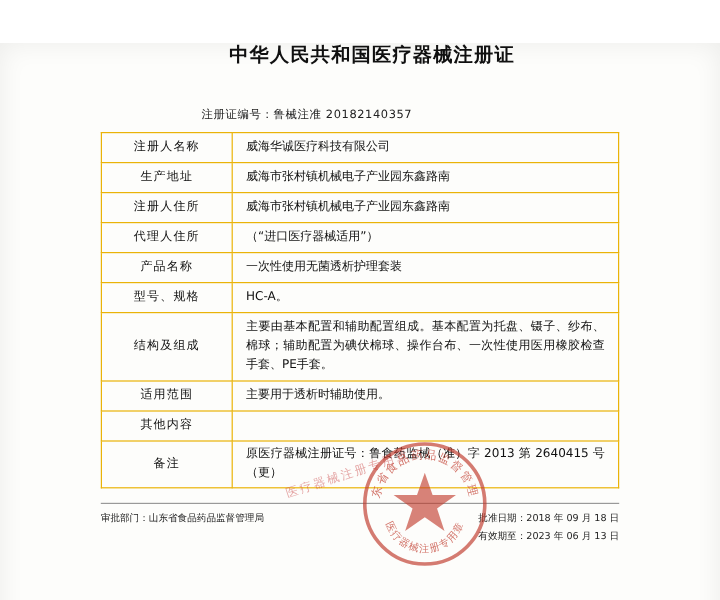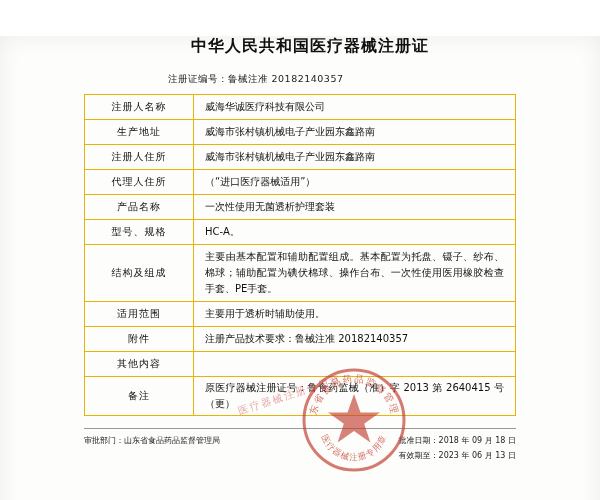--- a/index.html
+++ b/index.html
@@ -26,21 +26,21 @@
     text-align: center;
     font-size: 16px;
     font-weight: bold;
     letter-spacing: 1px;
     color: #111;
     margin-top: 36px;
     font-family: "DejaVu Serif", "Liberation Serif", serif;
     margin-left: 20px;
   }
   .cert-no {
-    margin-top: 16px;
+    margin-top: 32px;
     margin-left: 168px;
     font-size: 9.5px;
     color: #222;
     letter-spacing: 0.5px;
   }
   table.cert {
     border-collapse: collapse;
     margin: 8px auto 0 auto;
     width: 432px;
     table-layout: fixed;
@@ -155,24 +155,20 @@
       </tr>
       <tr class="row-struct">
         <td class="label">结构及组成</td>
         <td class="value">
           <div class="struct-text">主要由基本配置和辅助配置组成。基本配置为托盘、镊子、纱布、棉球；辅助配置为碘伏棉球、操作台布、一次性使用医用橡胶检查手套、PE手套。</div>
         </td>
       </tr>
       <tr class="row-h">
         <td class="label">适用范围</td>
         <td class="value">主要用于透析时辅助使用。</td>
-      </tr>
-      <tr class="row-h">
-        <td class="label">附件</td>
-        <td class="value">注册产品技术要求：鲁械注准 20182140357</td>
       </tr>
       <tr class="row-h">
         <td class="label">其他内容</td>
         <td class="value"></td>
       </tr>
       <tr class="row-note">
         <td class="label">备注</td>
         <td class="value">
           <div class="struct-text">原医疗器械注册证号：鲁食药监械（准）字 2013 第 2640415 号（更）</div>
         </td>

